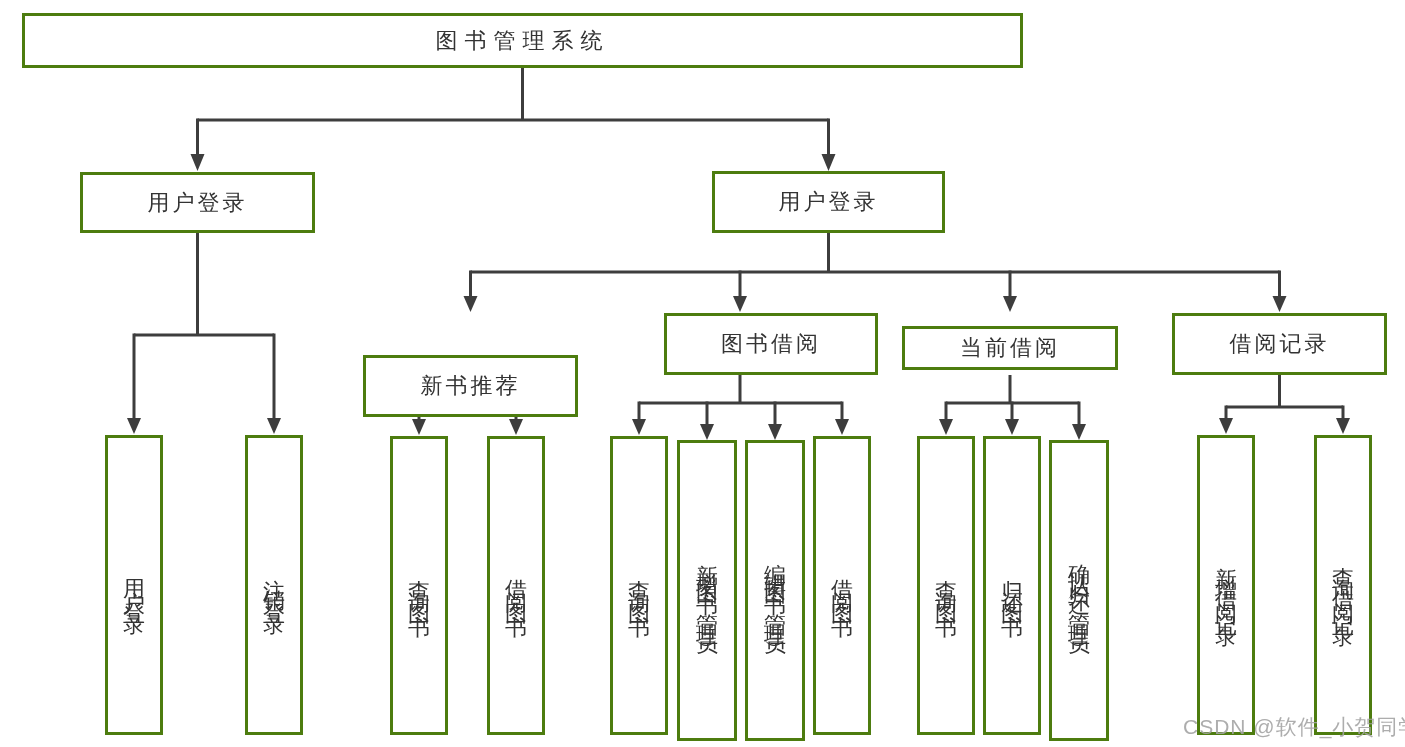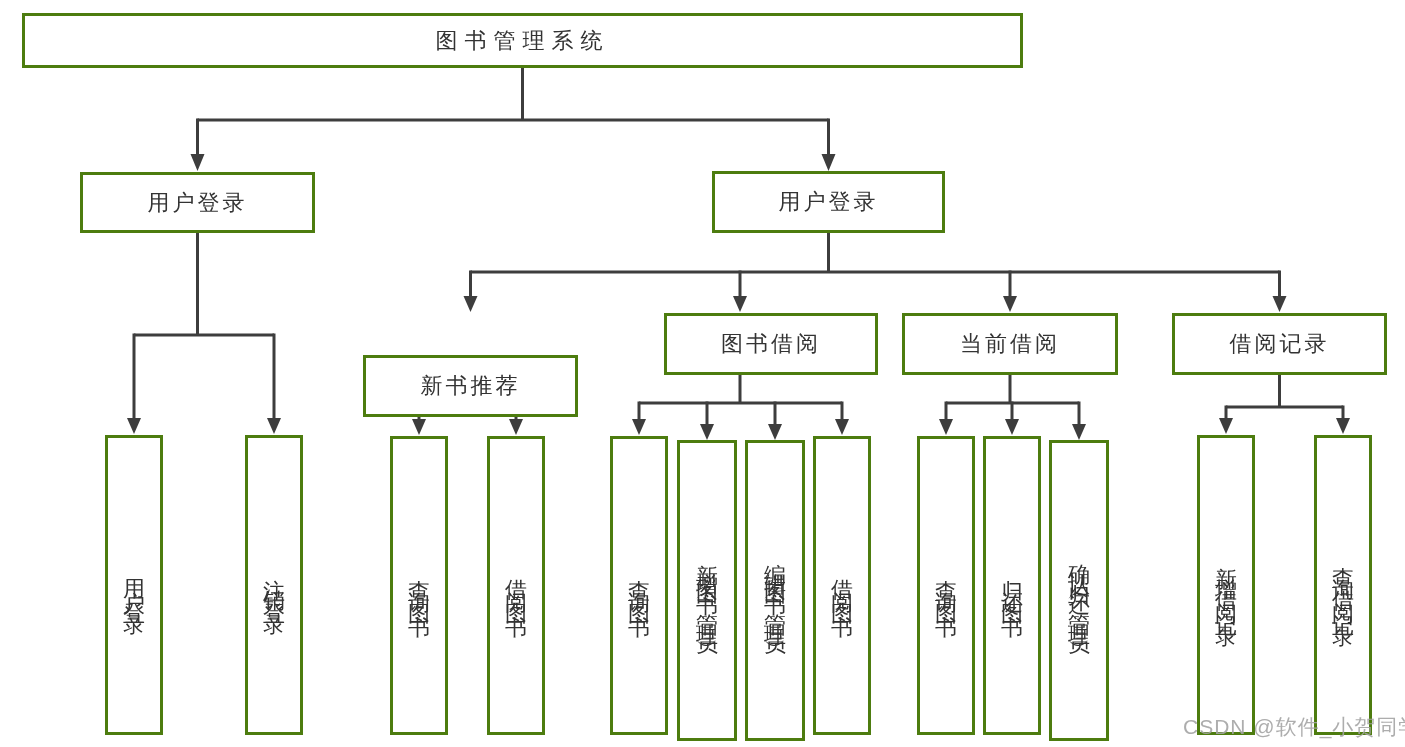--- a/index.html
+++ b/index.html
@@ -147,21 +147,21 @@
   <div class="node hlabel" style="left:712px; top:171px; width:233px; height:62px;">
     <span>用户登录</span>
   </div>
 
   <div class="node hlabel" style="left:363px; top:313px; width:215px; height:62px;margin-top:42px;">
     <span>新书推荐</span>
   </div>
   <div class="node hlabel" style="left:664px; top:313px; width:214px; height:62px;">
     <span>图书借阅</span>
   </div>
-  <div class="node hlabel" style="left:902px; top:313px; width:216px; height:62px;">
+  <div class="node hlabel" style="left:902px; top:326px; width:216px; height:44px;">
     <span>当前借阅</span>
   </div>
   <div class="node hlabel" style="left:1172px; top:313px; width:215px; height:62px;">
     <span>借阅记录</span>
   </div>
 
   <div class="node leaf" style="left:105px; top:435px; width:58px; height:300px;">
     <span class="vtext">用户登录</span>
   </div>
   <div class="node leaf" style="left:245px; top:435px; width:58px; height:300px;">

